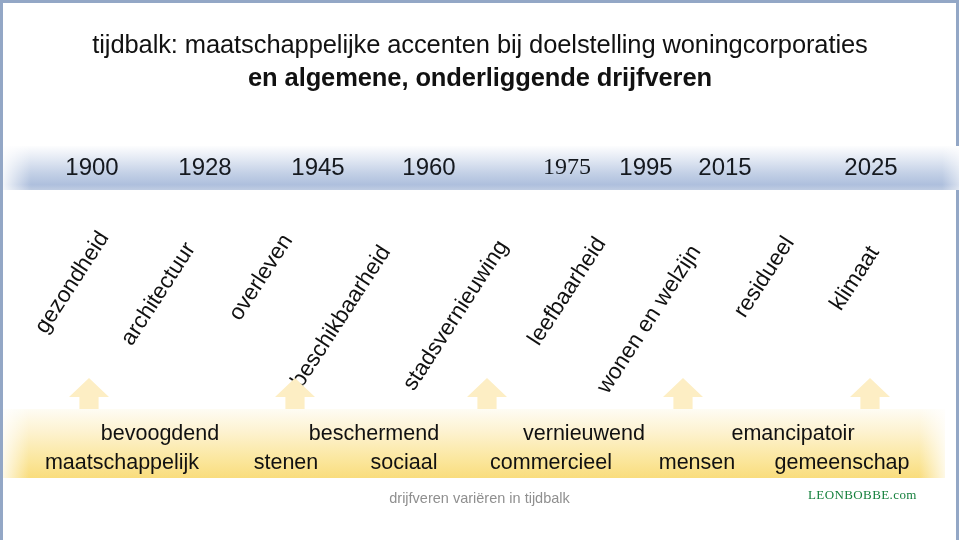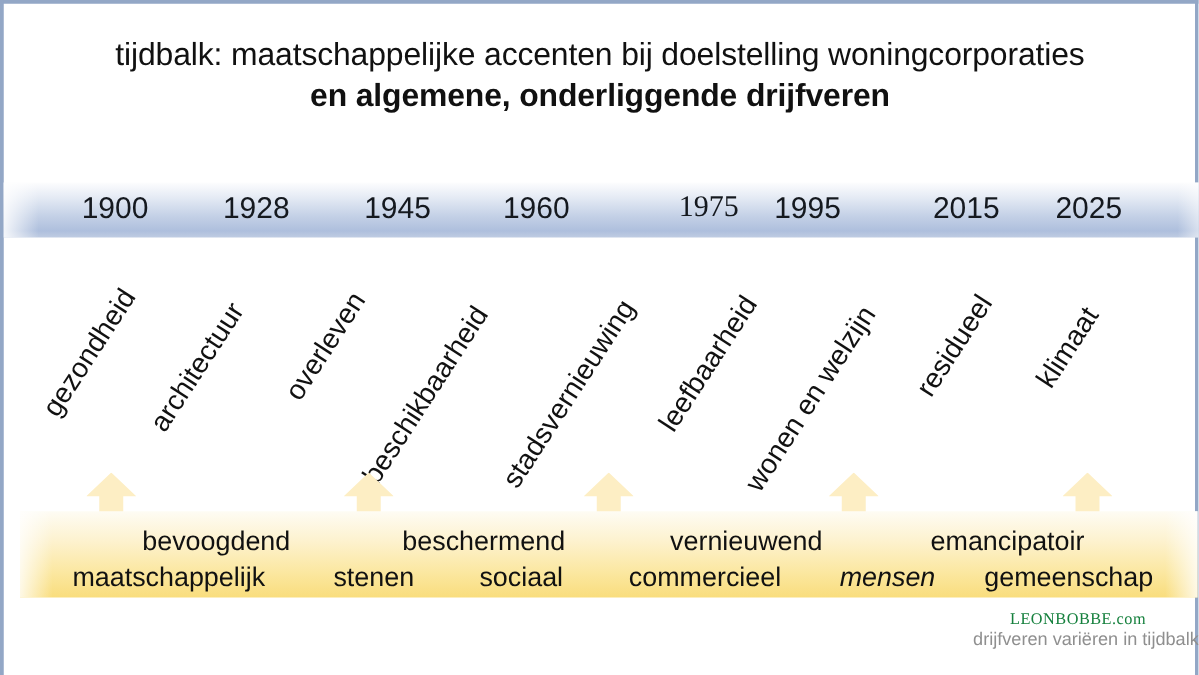--- a/index.html
+++ b/index.html
@@ -99,21 +99,21 @@
     position: absolute;
     width: 40px;
     height: 42px;
     background: #fdeec4;
     clip-path: polygon(50% 0%, 100% 45%, 74% 45%, 74% 100%, 26% 100%, 26% 45%, 0% 45%);
   }
 
   
   .driver-band {
     position: absolute;
-    left: 16px;
+    left: 3px;
     top: 409px;
     width: 942px;
     height: 69px;
     background: linear-gradient(to bottom,
         #fefcf4 0%,
         #fdf2cf 34%,
         #fbe79f 72%,
         #f9dd7d 100%);
   }
   .driver-band .dfade-l {
@@ -131,23 +131,23 @@
     white-space: nowrap;
     transform: translateX(-50%);
   }
   .driver.row1 { top: 12px; }
   .driver.row2 { top: 41px; }
 
   
   .caption {
     position: absolute;
     left: 0;
-    top: 504px;
+    top: 490px;
     width: 959px;
-    text-align: right;
+    text-align: center;
     font-size: 14.5px;
     color: #8f8f8f;
   }
   .watermark {
     position: absolute;
     left: 808px;
     top: 487px;
     font-size: 13px;
     color: #15803d;
     font-family: "Liberation Serif", serif;
@@ -170,21 +170,21 @@
 
   <div class="year-band" id="year-band">
     <div class="fade-l"></div>
     <div class="fade-r"></div>
   <div class="year" style="left: 89px;">1900</div>
       <div class="year" style="left: 202px;">1928</div>
       <div class="year" style="left: 315px;">1945</div>
       <div class="year" style="left: 426px;">1960</div>
       <div class="year" style="left: 564px; font-family: Liberation Serif, serif;">1975</div>
       <div class="year" style="left: 643px;">1995</div>
-      <div class="year" style="left: 770px; text-align: right;">2015</div>
+      <div class="year" style="left: 722px; text-align: right;">2015</div>
       <div class="year" style="left: 868px;">2025</div>
     </div>
 
   <div id="accent-layer">
       <div class="accent" style="left: 40px; top: 318px;">gezondheid</div>
       <div class="accent" style="left: 126px; top: 330px;">architectuur</div>
       <div class="accent" style="left: 234px; top: 305px;">overleven</div>
       <div class="accent" style="left: 296px; top: 372px;">beschikbaarheid</div>
       <div class="accent" style="left: 408px; top: 375px;">stadsvernieuwing</div>
       <div class="accent" style="left: 533px; top: 330px;">leefbaarheid</div>
@@ -205,20 +205,20 @@
     <div class="dfade-l"></div>
     <div class="dfade-r"></div>
   <div class="driver row1" style="left: 157px;">bevoogdend</div>
       <div class="driver row1" style="left: 371px;">beschermend</div>
       <div class="driver row1" style="left: 581px;">vernieuwend</div>
       <div class="driver row1" style="left: 790px;">emancipatoir</div>
       <div class="driver row2" style="left: 119px;">maatschappelijk</div>
       <div class="driver row2" style="left: 283px;">stenen</div>
       <div class="driver row2" style="left: 401px;">sociaal</div>
       <div class="driver row2" style="left: 548px;">commercieel</div>
-      <div class="driver row2" style="left: 694px; font-style: italic;">mensen</div>
+      <div class="driver row2" style="left: 694px;">mensen</div>
       <div class="driver row2" style="left: 839px;">gemeenschap</div>
     </div>
 
   <div class="caption">drijfveren variëren in tijdbalk</div>
   <div class="watermark">LEONBOBBE.com</div>
 
 </div>
 
 </body></html>

